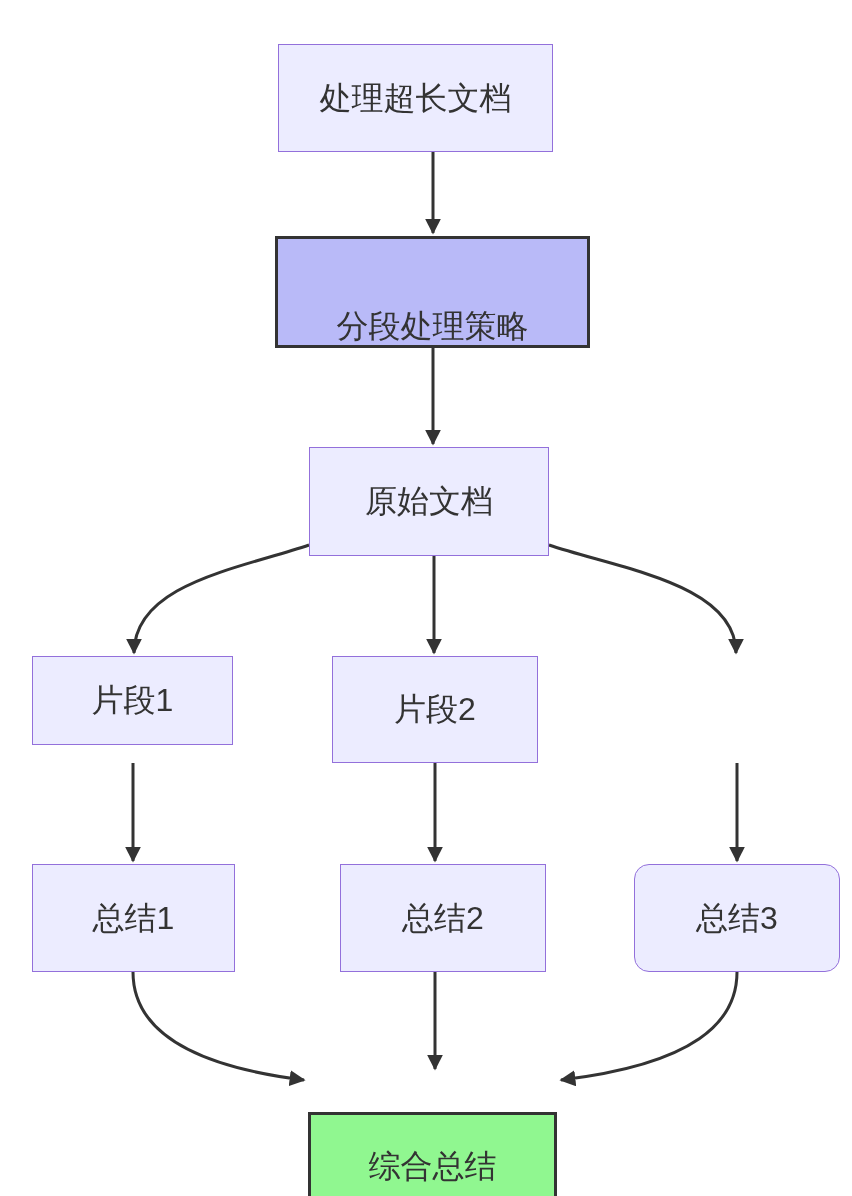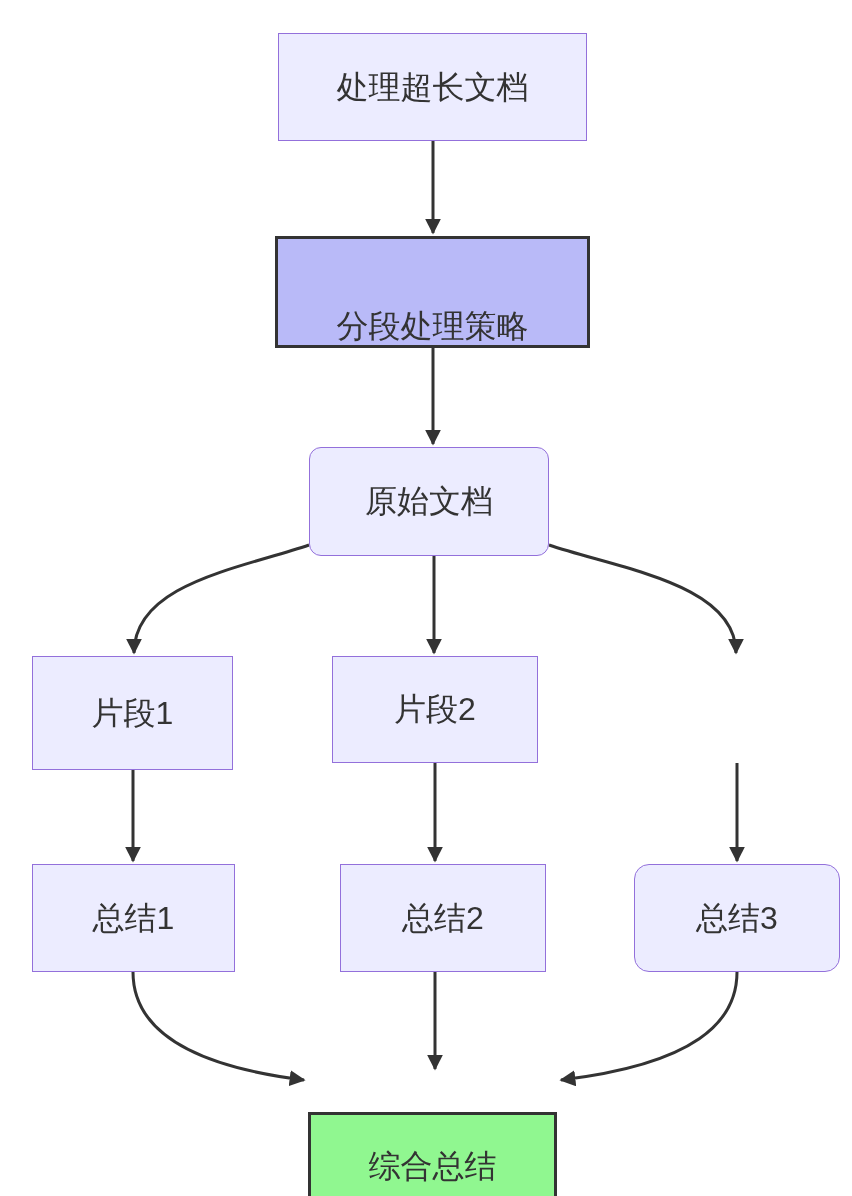--- a/index.html
+++ b/index.html
@@ -18,24 +18,24 @@
     display:flex;align-items:center;justify-content:center;
     background:#ECECFF;
     border:1.5px solid #9370DB;
     color:#333333;
     font-size:32px;
     line-height:1.2;
     white-space:nowrap;
   }
   .node.emphasis{background:#b9baf8;border:3px solid #333333;align-items:flex-end;}
   .node.success{background:#90f790;border:3px solid #333333;}
-  #node-a{left:278px;top:33px;width:309px;height:108px;}
+  #node-a{left:278px;top:44px;width:275px;height:108px;}
   #node-b{left:275px;top:236px;width:315px;height:112px;}
-  #node-c{left:309px;top:447px;width:240px;height:109px;border-radius:12px;}
-  #node-d1{left:32px;top:656px;width:201px;height:114px;}
+  #node-c{left:309px;top:447px;width:240px;height:109px;}
+  #node-d1{left:32px;top:656px;width:201px;height:89px;}
   #node-d2{left:332px;top:656px;width:206px;height:107px;text-align:center;}
   #node-d3{left:634px;top:656px;width:206px;height:107px;}
   #node-e1{left:32px;top:864px;width:203px;height:108px;}
   #node-e2{left:332px;top:864px;width:206px;height:108px;margin-left:8px;}
   #node-e3{left:634px;top:864px;width:206px;height:108px;border-radius:15px;}
   #node-f{left:308px;top:1072px;width:249px;height:108px;margin-top:40px;}
 </style>
 </head>
 <body>
 

